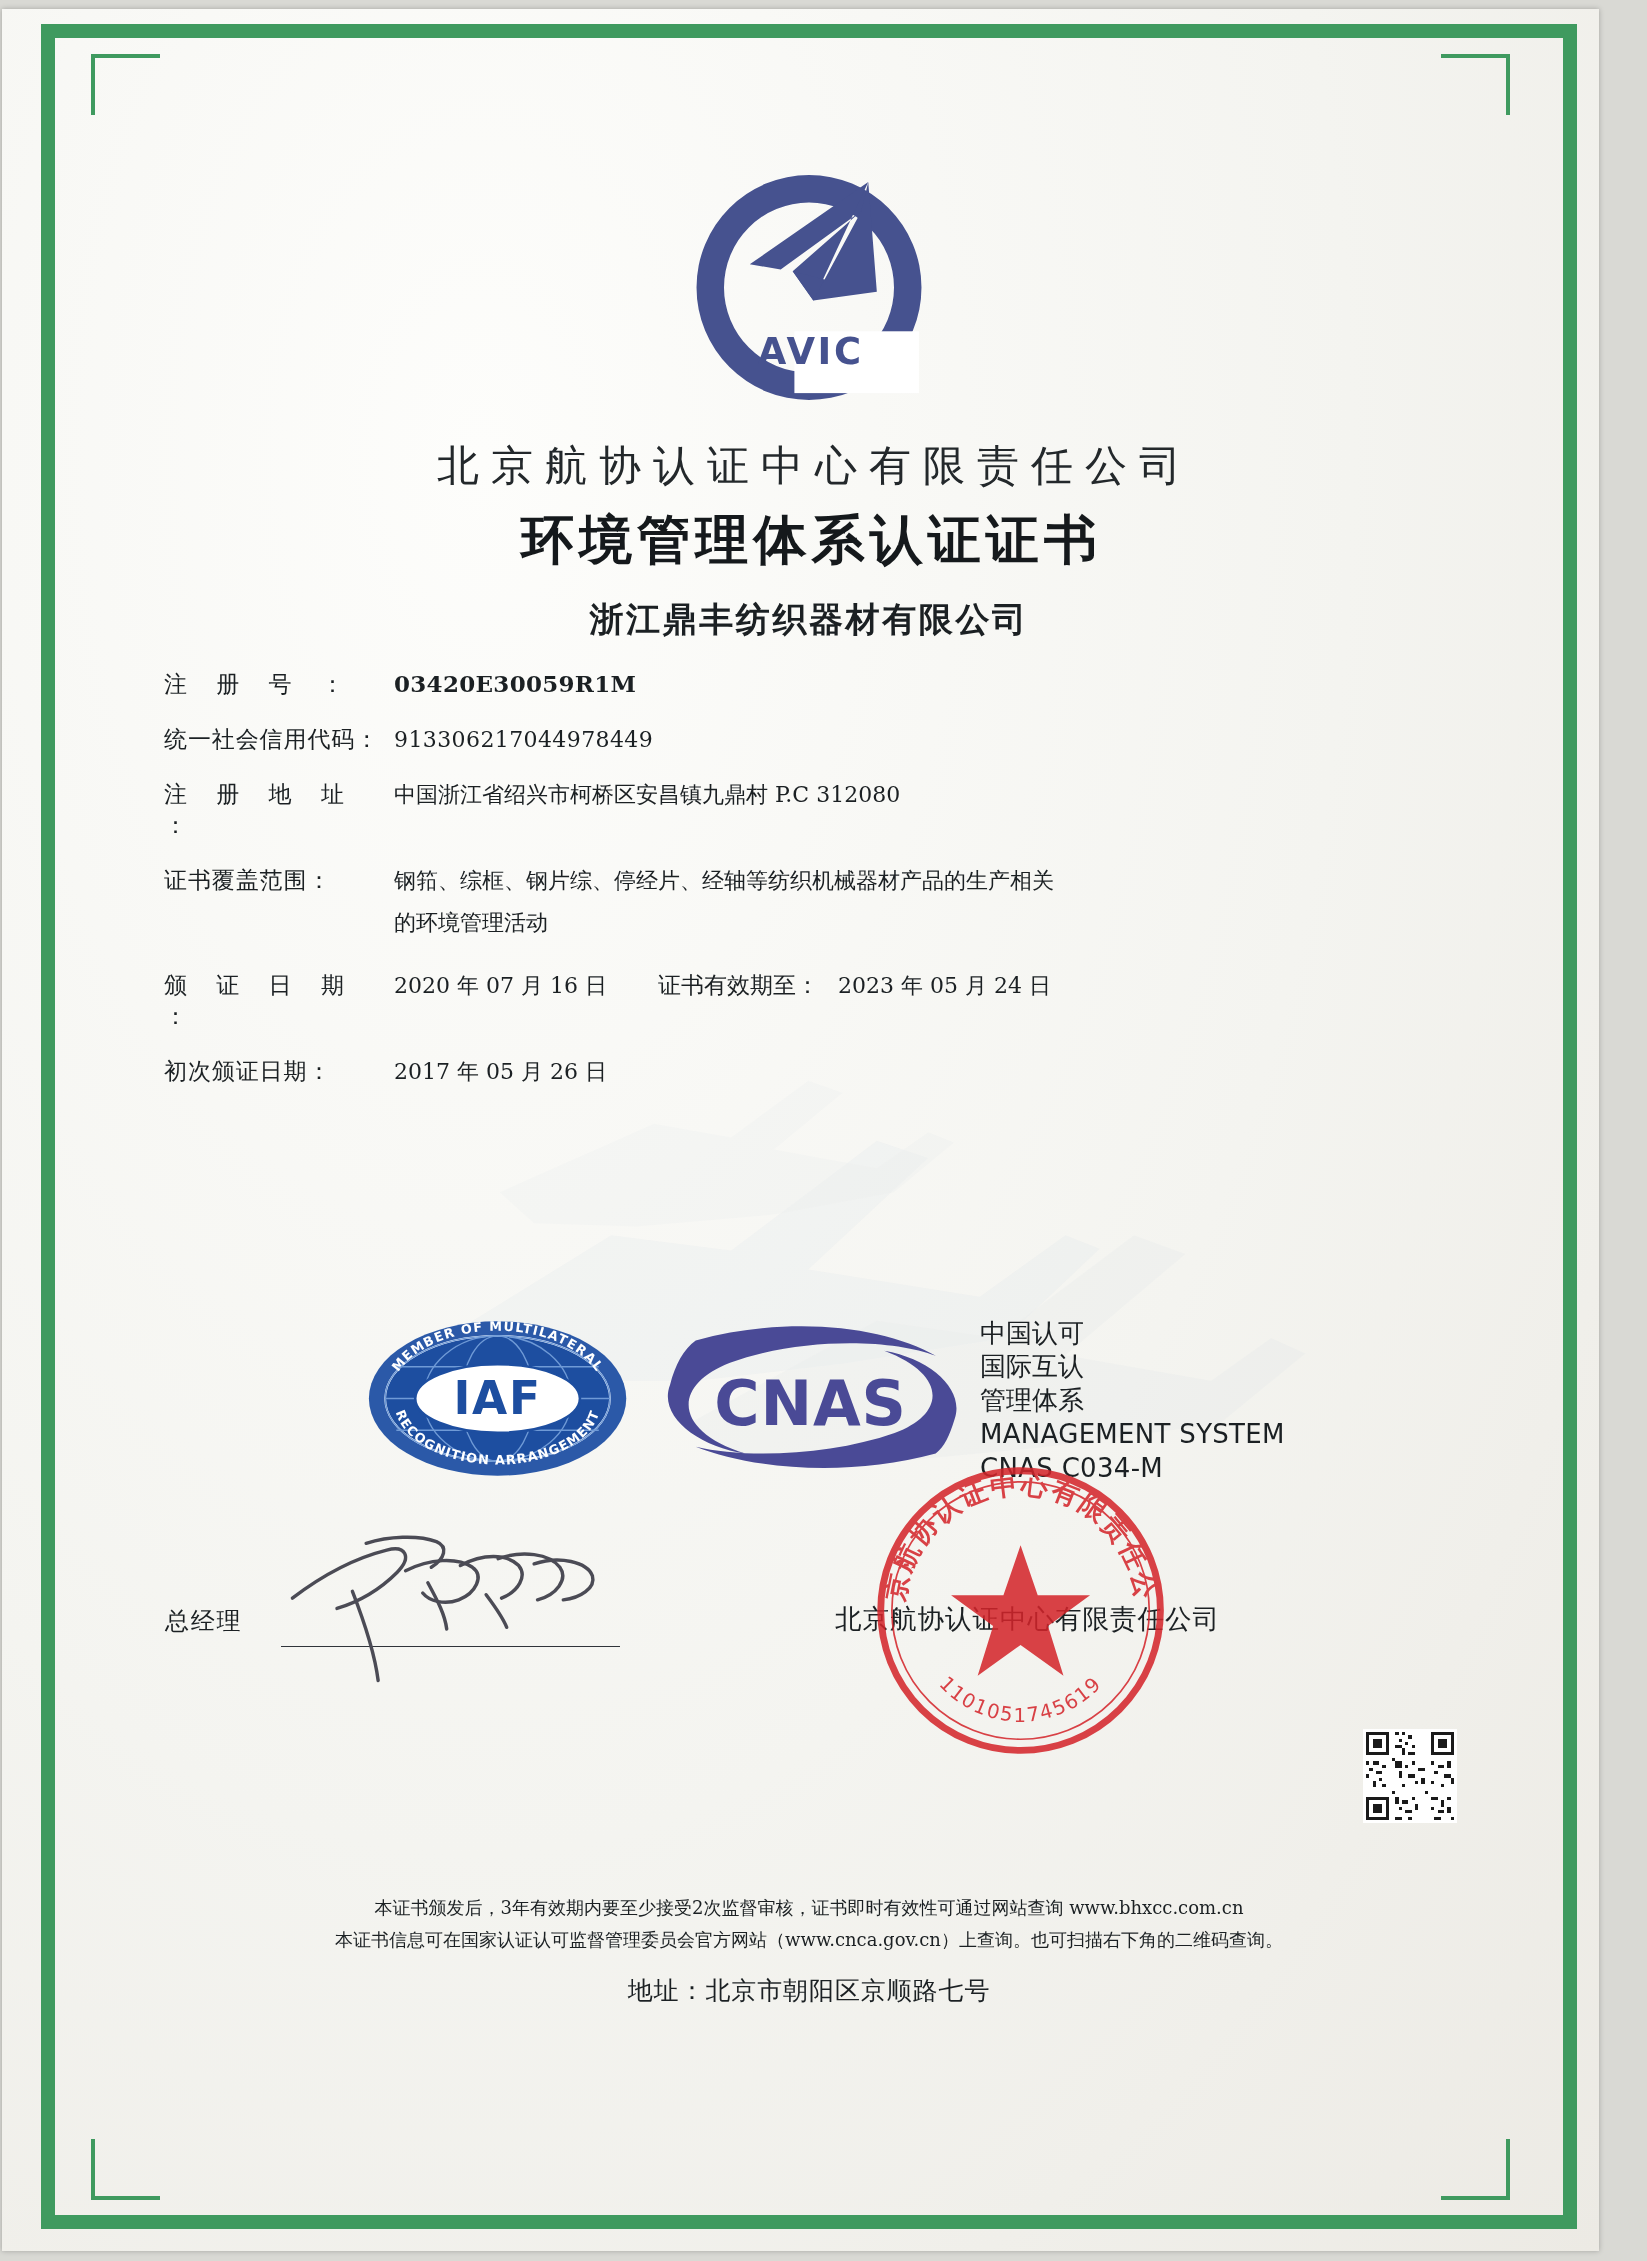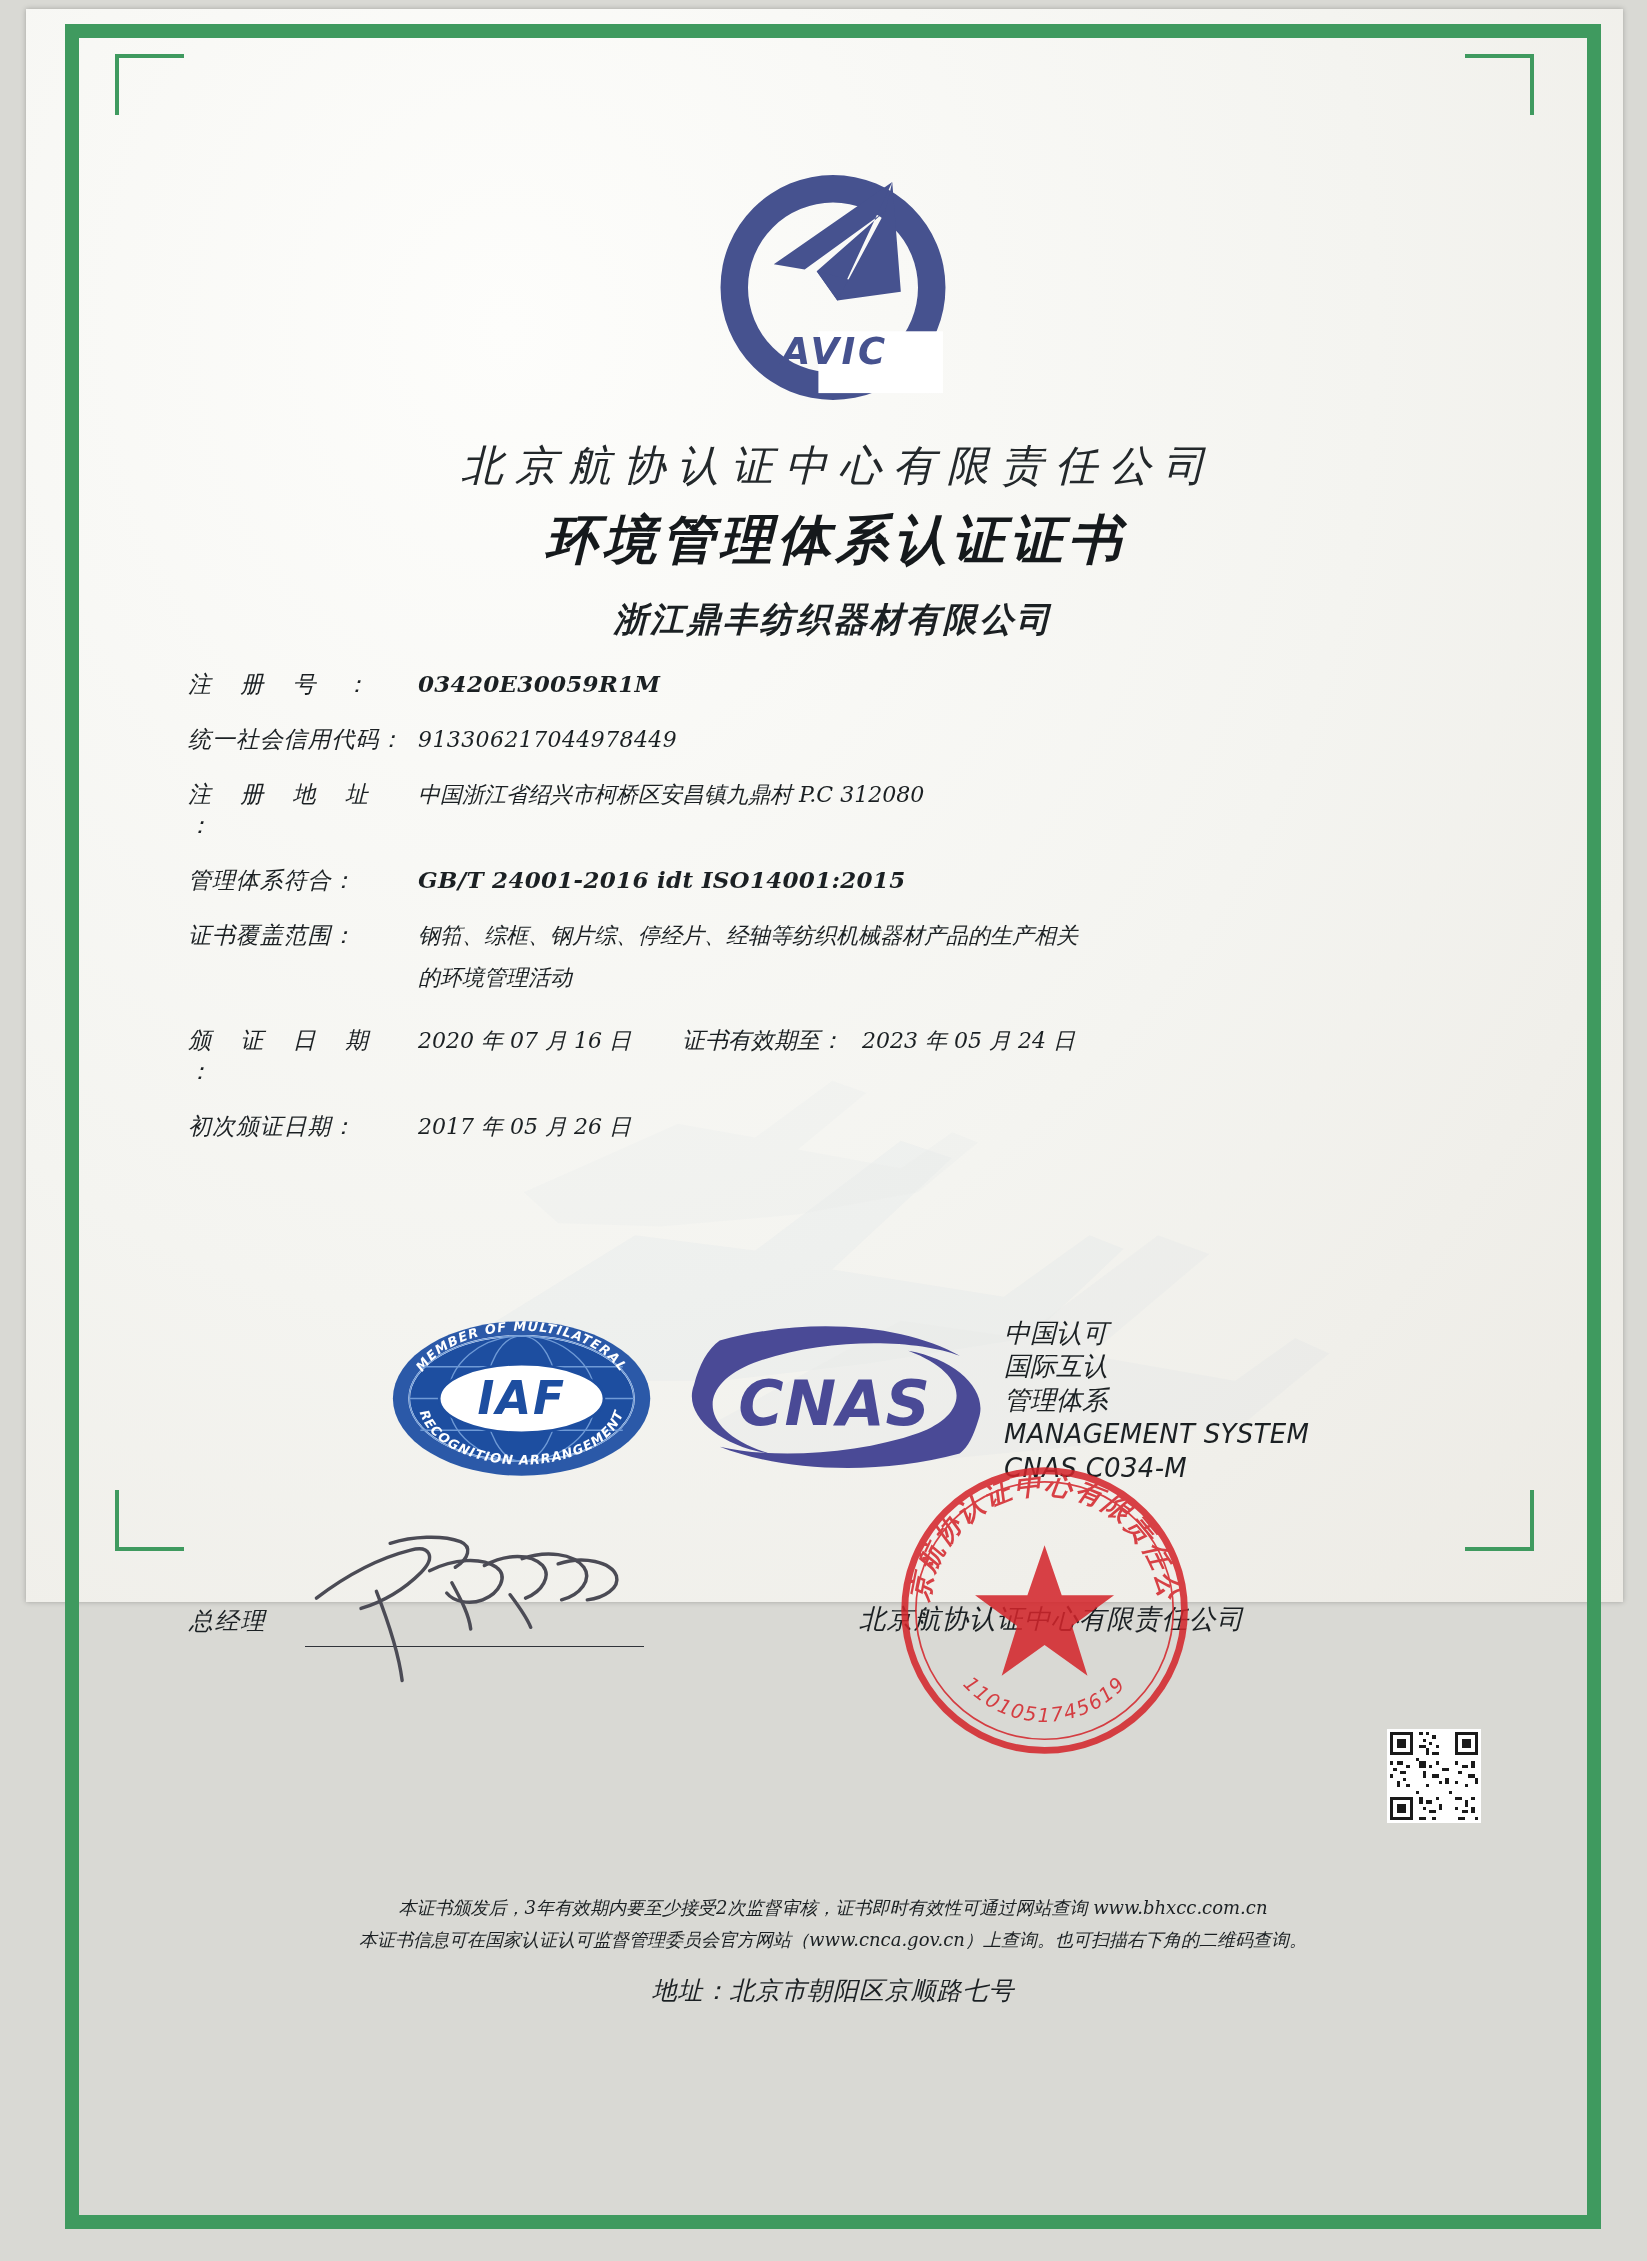--- a/index.html
+++ b/index.html
@@ -17,28 +17,27 @@
   .page {
     position: relative;
     width: 1647px;
     height: 2261px;
     background: #d9d9d4;
   }
 
   
   .sheet {
     position: absolute;
-    left: 26px;
+    left: 2px;
     top: 8.6px;
     width: 1597px;
-    height: 1593px;
+    height: 2242px;
     background:
       radial-gradient(ellipse at 30% 20%, #fdfdfb 0%, #f4f4f0 55%, #eceae4 100%);
     box-shadow: 0 0 5.1px rgba(0,0,0,0.25);
-    font-style: italic;
   }
 
   
   .frame-outer {
     position: absolute;
     left: 39px;
     top: 15.4px;
     width: 1536px;
     height: 2205px;
     border: 14.6px solid #3f9a5f;
@@ -338,24 +337,20 @@
         <div class="row">
           <div class="label">统一社会信用代码：</div>
           <div class="value mono">913306217044978449</div>
         </div>
 
         <div class="row">
           <div class="label spaced">注 册 地 址 ：</div>
           <div class="value">中国浙江省绍兴市柯桥区安昌镇九鼎村    P.C 312080</div>
         </div>
 
-        <div class="row">
-          <div class="label">管理体系符合：</div>
-          <div class="value bold">GB/T 24001-2016 idt ISO14001:2015</div>
-        </div>
 
         <div class="row">
           <div class="label">证书覆盖范围：</div>
           <div class="value">钢筘、综框、钢片综、停经片、经轴等纺织机械器材产品的生产相关</div>
         </div>
         <div class="scope-second">的环境管理活动</div>
 
         <div class="row date-row">
           <div class="label spaced">颁 证 日 期 ：</div>
           <div class="value">2020 年 07 月 16 日</div>

